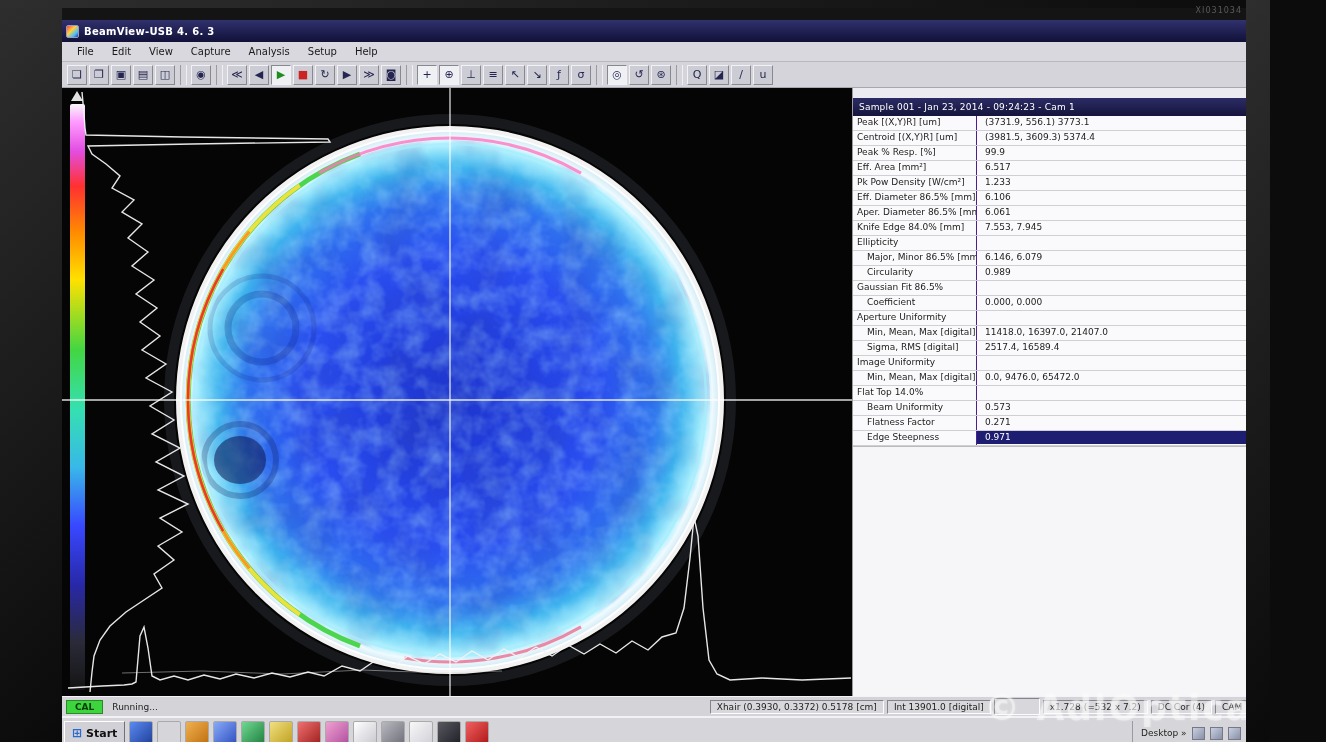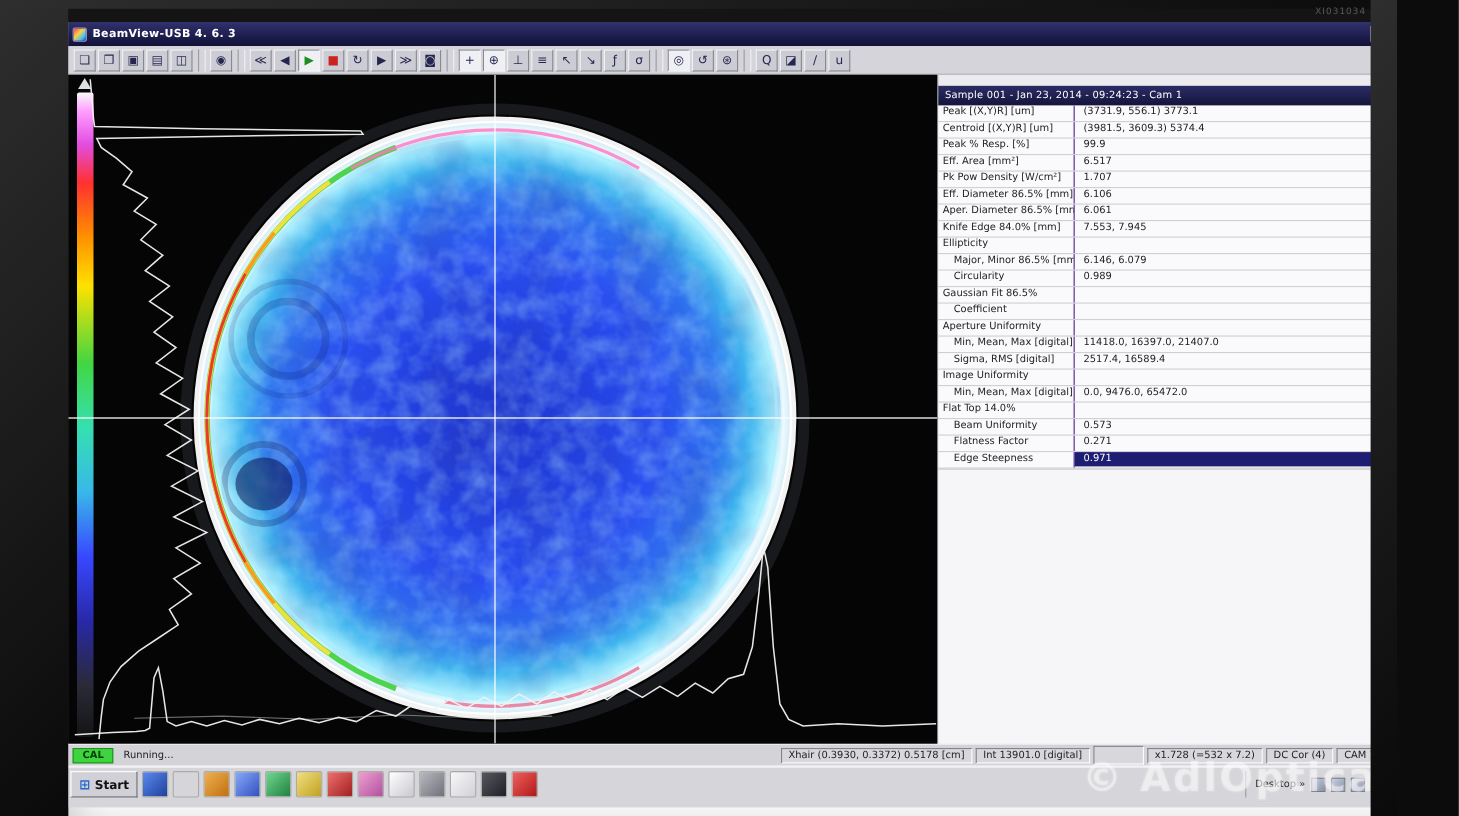--- a/index.html
+++ b/index.html
@@ -79,20 +79,29 @@
   <div class="screen">
 
     <div class="titlebar">
       <div class="app-icon"></div>
       <div class="title-text">BeamView-USB 4. 6. 3</div>
       <div class="winbtn">—</div>
       <div class="winbtn">❒</div>
       <div class="winbtn">×</div>
     </div>
 
+    <div class="menubar">
+      <span class="menu-item">File</span>
+      <span class="menu-item">Edit</span>
+      <span class="menu-item">View</span>
+      <span class="menu-item">Capture</span>
+      <span class="menu-item">Analysis</span>
+      <span class="menu-item">Setup</span>
+      <span class="menu-item">Help</span>
+    </div>
 
     <div class="toolbar">
       <div class="tbtn">
           <span class="gi">❏</span>
         </div>
       <div class="tbtn">
           <span class="gi">❐</span>
         </div>
       <div class="tbtn">
           <span class="gi">▣</span>
@@ -263,21 +272,21 @@
           <div class="prow">
               <div class="plabel">Peak % Resp. [%]</div>
               <div class="pval">99.9</div>
             </div>
           <div class="prow">
               <div class="plabel">Eff. Area [mm²]</div>
               <div class="pval">6.517</div>
             </div>
           <div class="prow">
               <div class="plabel">Pk Pow Density [W/cm²]</div>
-              <div class="pval">1.707</div>
+              <div class="pval">1.233</div>
             </div>
           <div class="prow">
               <div class="plabel">Eff. Diameter 86.5% [mm]</div>
               <div class="pval">6.106</div>
             </div>
           <div class="prow">
               <div class="plabel">Aper. Diameter 86.5% [mm]</div>
               <div class="pval">6.061</div>
             </div>
           <div class="prow">
@@ -295,20 +304,21 @@
           <div class="prow indent">
               <div class="plabel">Circularity</div>
               <div class="pval">0.989</div>
             </div>
           <div class="prow section">
               <div class="plabel">Gaussian Fit 86.5%</div>
               <div class="pval"></div>
             </div>
           <div class="prow indent">
               <div class="plabel">Coefficient</div>
+              <div class="pval">0.000, 0.000</div>
             </div>
           <div class="prow section">
               <div class="plabel">Aperture Uniformity</div>
               <div class="pval"></div>
             </div>
           <div class="prow indent">
               <div class="plabel">Min, Mean, Max [digital]</div>
               <div class="pval">11418.0, 16397.0, 21407.0</div>
             </div>
           <div class="prow indent">

